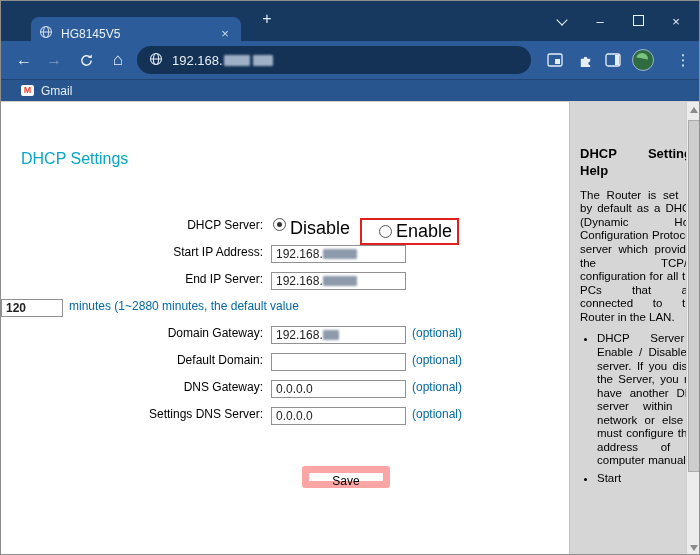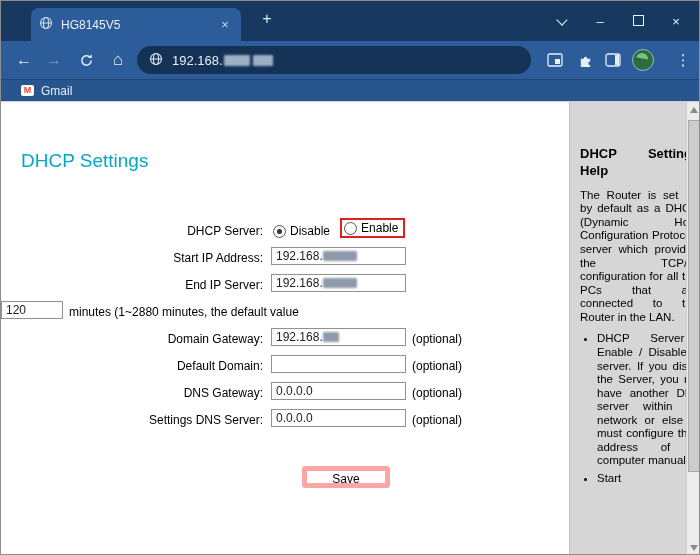--- a/index.html
+++ b/index.html
@@ -1,21 +1,21 @@
 <!DOCTYPE html>
 <html><head>
 <meta charset="utf-8">
 <style>
   html,body{margin:0;padding:0;background:#fff;}
   .screen{position:relative;width:700px;height:555px;border:1px solid #8e8e8e;box-sizing:border-box;
           background:#fff;font-family:"Liberation Sans",sans-serif;overflow:hidden;}
 
   
   .titlebar{position:absolute;left:0;top:0;width:100%;height:40px;background:#17385f;}
-  .tab{position:absolute;left:30px;top:7px;width:210px;height:33px;background:#2c5c99;
+  .tab{position:absolute;left:30px;top:16px;width:210px;height:33px;background:#2c5c99;
        border-radius:8px 8px 0 0;display:flex;align-items:center;padding:8px 8px;box-sizing:border-box;color:#eaf1f8;}
   .tab-title{font-size:12px;flex:1;overflow:hidden;white-space:nowrap;}
   .tab-close{font-size:13px;color:#cfdcec;width:16px;text-align:center;}
   .newtab{position:absolute;left:256px;top:9px;color:#dfe9f4;font-size:16px;width:20px;text-align:center;}
   .win-controls{position:absolute;right:4px;top:0;height:40px;display:flex;align-items:center;color:#eef3fa;}
   .wbtn{width:38px;text-align:center;font-size:13px;}
   .chev{display:inline-block;width:7px;height:7px;border-right:1.5px solid #eef3fa;border-bottom:1.5px solid #eef3fa;
         transform:rotate(45deg);margin-bottom:2px;}
   .maxbox{display:inline-block;width:9px;height:9px;border:1.2px solid #eef3fa;}
 
@@ -37,35 +37,35 @@
 
   
   .bookmarks{position:absolute;left:0;top:78px;width:100%;height:22px;background:#28558d;
              display:flex;align-items:center;color:#e6eef7;font-size:12px;border-top:1px solid rgba(0,0,0,.18);box-sizing:border-box;}
   .gmail-ico{margin-left:20px;margin-right:7px;width:13px;height:11px;background:#fff;border-radius:2px;
              color:#e94235;font-size:9px;font-weight:bold;display:flex;align-items:center;justify-content:center;line-height:1;}
 
   
   .page{position:absolute;left:0;top:100px;width:100%;height:455px;background:#fff;border-top:1px solid #cfcfcf;box-sizing:border-box;}
   .main{position:absolute;left:0;top:0;width:568px;height:454px;overflow:hidden;}
-  .ptitle{position:absolute;left:20px;top:48px;color:#05a7c5;font-size:19px;}
+  .ptitle{position:absolute;left:20px;top:48px;color:#05a7c5;font-size:16px;}
   .form{position:absolute;left:0;top:116px;width:568px;}
-  .frow{display:flex;align-items:flex-end;height:20px;margin-bottom:7px;white-space:nowrap;}
+  .frow{display:flex;align-items:flex-start;height:20px;margin-bottom:7px;white-space:nowrap;}
   .flabel{width:262px;text-align:right;font-size:12px;color:#000;margin-right:8px;flex:none;}
   .finput{height:18px;border:1px solid #919191;background:#fff;font-size:12px;color:#222;
           display:flex;align-items:center;padding:0 4px;box-sizing:border-box;flex:none;}
-  .w135{width:135px;}.w62{width:62px;}
+  .w135{width:135px;}.w62{width:62px;font-weight:bold;}
   .mw34{width:34px;}.mw16{width:16px;}
-  .fsuffix{font-size:12px;margin-left:6px;color:#000000;}
+  .fsuffix{font-size:12px;margin-left:6px;color:#0369a1;}
   .radio{display:inline-block;width:11px;height:11px;border:1px solid #555;border-radius:50%;background:#fdfdfd;
          position:relative;margin:0 4px 0 2px;flex:none;box-sizing:content-box;}
   .radio.checked::after{content:"";position:absolute;left:2.5px;top:2.5px;width:5px;height:5px;border-radius:50%;background:#333;}
-  .rlabel{font-size:12px;margin-right:8px;}
-  .highlight{display:inline-flex;align-items:center;border:2px solid #e0201c;padding:1px 5px 1px 0;margin-left:2px;}
-  .savebtn{position:absolute;left:301px;top:364px;width:88px;height:22px;background:#fdfdfd;border:5px solid #fca5a5;
+  .rlabel{font-size:18px;margin-right:8px;}
+  .highlight{display:inline-flex;align-items:center;border:2px solid #e0201c;padding:1px 5px 1px 15px;margin-left:2px;}
+  .savebtn{position:absolute;left:301px;top:364px;width:88px;height:22px;background:#fdfdfd;border:7px solid #fca5a5;
            border-radius:3px;font-size:12px;font-family:"Liberation Sans",sans-serif;color:#000;}
 
   
   .help{position:absolute;left:568px;top:0;width:117px;height:454px;background:#d6d6d6;overflow:hidden;border-left:1px solid #c2c2c2;box-sizing:border-box;}
   .help-inner{padding:44px 0 0 10px;color:#000;}
   .help-title{font-size:13px;font-weight:bold;text-align:justify;width:112px;line-height:1.3;}
   .help-text{font-size:11.5px;line-height:1.18;text-align:justify;width:118px;margin-top:9px;}
   .help-list{margin:8px 0 0 0;padding-left:17px;width:112px;}
   .help-list li{font-size:11.5px;line-height:1.18;text-align:justify;margin-bottom:4px;}
 

